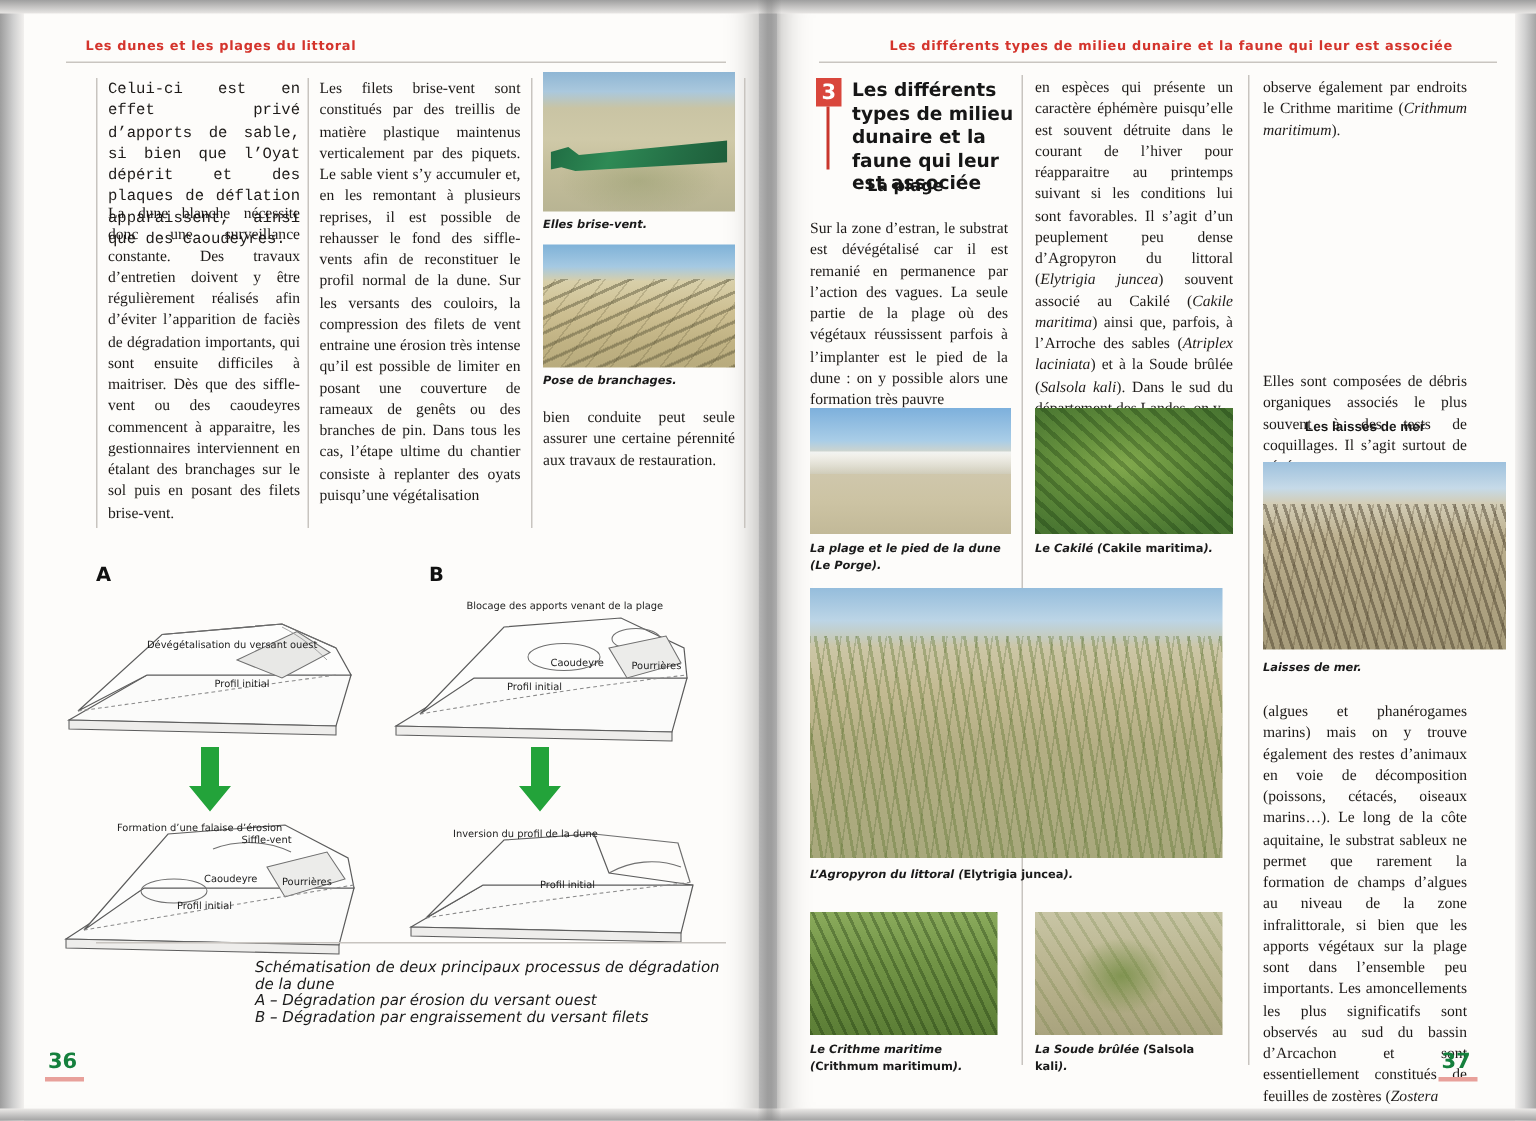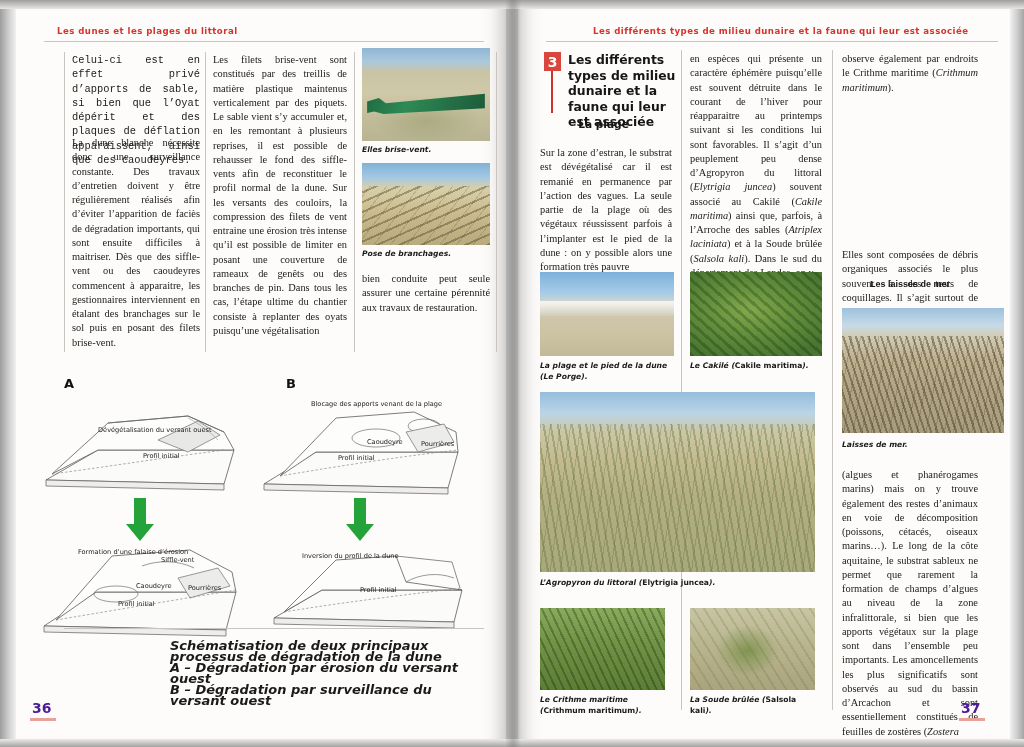--- a/index.html
+++ b/index.html
@@ -117,40 +117,40 @@
   .subhead2 {
     position: absolute; width: 100%;
     font-family: Liberation Sans, sans-serif; font-weight: bold;
     font-size: 9px; color: #161616; text-align: center; margin-top: 47px;
   }
 
   
   .folio {
     position: absolute;
     font-family: "DejaVu Sans", sans-serif; font-weight: bold;
-    font-size: 14px; color: #4c1d95;
+    font-size: 14px; color: #15803d;
   }
   .folio-rule { position: absolute; height: 2.5px; width: 26px; background: #e8a09a; }
 
   
   .diagram { position: absolute; left: 30px; top: 360px; width: 460px; height: 300px; }
   .dlabel {
     position: absolute;
     font-family: "DejaVu Sans", sans-serif;
     font-size: 6.6px; line-height: 8px; color: #1c1c1c; white-space: nowrap;
   }
   .dletter {
     position: absolute;
     font-family: "DejaVu Sans", sans-serif; font-weight: bold;
     font-size: 13px; color: #111;
   }
   .figcap {
     position: absolute;
-    font-family: "DejaVu Sans", sans-serif; font-style: italic; font-weight: bold;
-    font-size: 13px; line-height: 11px; color: #1a1a1a;
+    font-family: "DejaVu Sans", sans-serif; font-style: italic; font-weight: normal;
+    font-size: 10px; line-height: 11px; color: #1a1a1a;
   }
   .figrule { position: absolute; height: 1px; background: #c8c4bf; }
   .it { font-style: italic; }
 </style>
 </head>
 <body>
 
 <div class="spread">
 
   <div class="page page-left">
@@ -244,21 +244,21 @@
       <div class="dlabel" style="left:272px; top:192px; text-align:center;">
         <span>Inversion du profil de la dune</span>
       </div>
       <div class="dlabel" style="left:330px; top:226px;">Profil initial</div>
     </div>
 
     <div class="figrule" style="left:64px; top:628px; width:420px;"></div>
     <div class="figcap" style="left:170px; top:640px; width:320px;">
       <div>Schématisation de deux principaux processus de dégradation de la dune</div>
       <div>A – Dégradation par érosion du versant ouest</div>
-      <div>B – Dégradation par surveillance du versant ouest</div>
+      <div>B – Dégradation par engraissement du versant filets</div>
     </div>
 
     <div class="folio" style="left:32px; top:700px;">36</div>
     <div class="folio-rule" style="left:30px; top:718px;"></div>
   </div>
 
   <div class="page page-right">
 
     <div class="runhead" style="left:75px;">Les différents types de milieu dunaire et la faune qui leur est associée</div>
     <div class="rule-top" style="left:28px; top:41px; width:452px;"></div>

